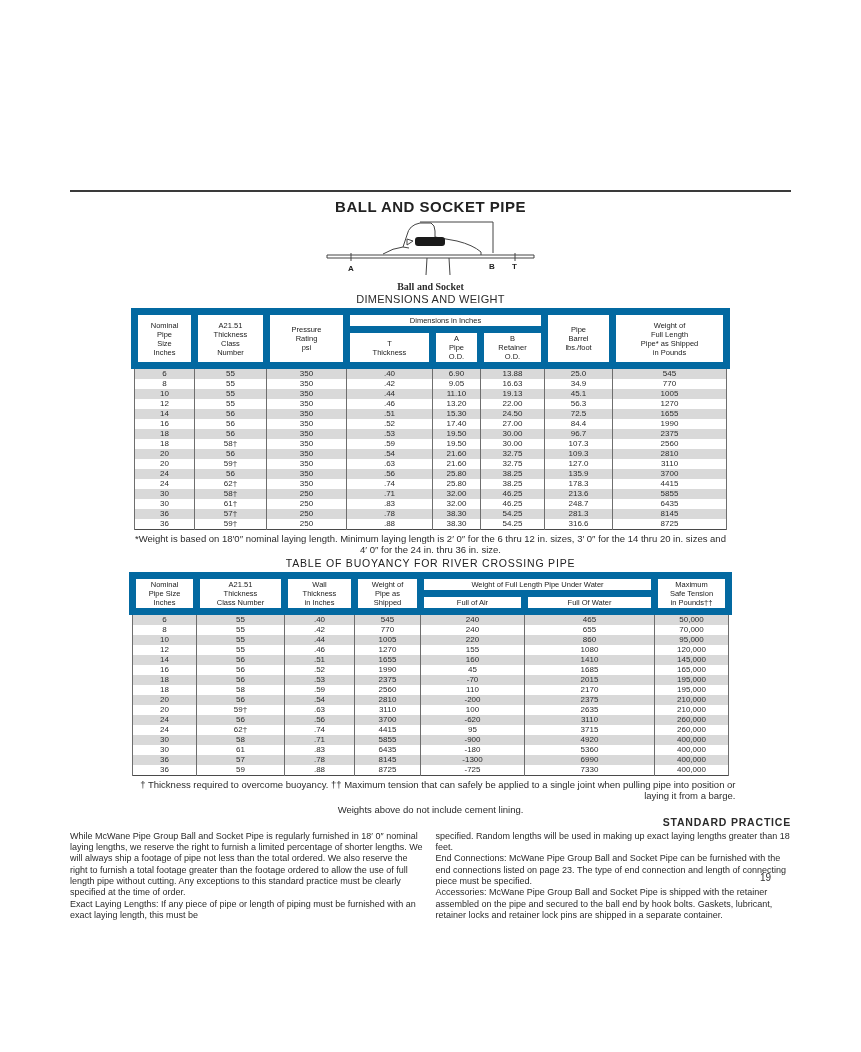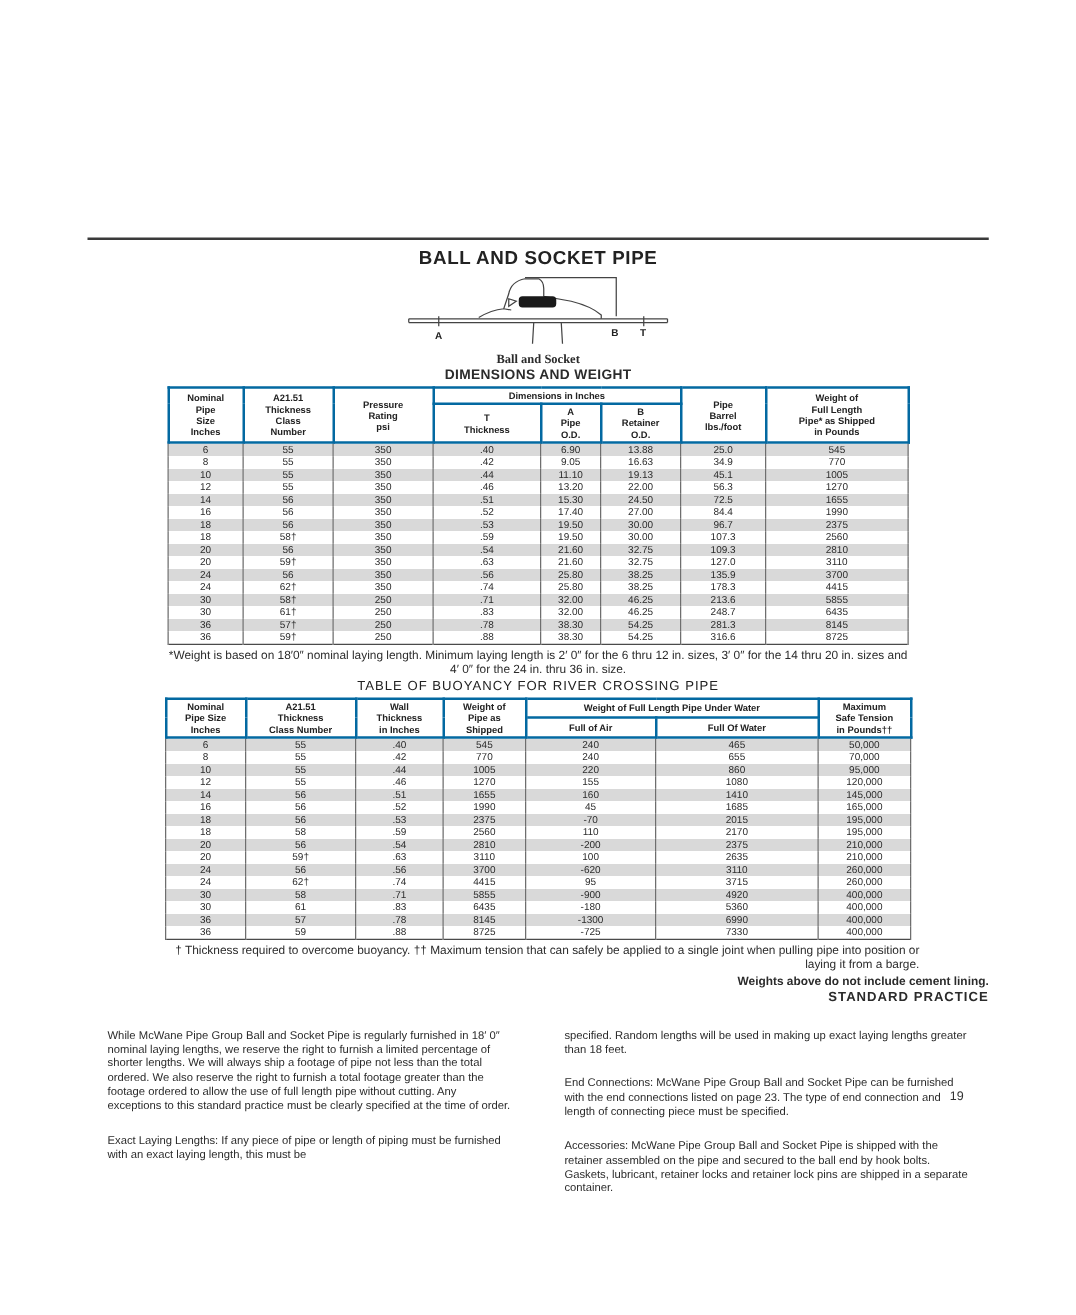--- a/index.html
+++ b/index.html
@@ -4,40 +4,40 @@
 <style>
   html,body{margin:0;padding:0;background:#fff;}
   .page{position:relative;width:861px;height:1052px;background:#fff;overflow:hidden;
         font-family:"Liberation Sans",sans-serif;color:#2b2b2b;}
   .content{padding:0 70px;}
   .top-rule{margin-top:190px;height:2px;background:#3a3a3a;}
   .doc-title{text-align:center;font-weight:bold;font-size:15px;letter-spacing:.5px;
              margin-top:6px;color:#222;}
   .diagram-wrap{text-align:center;margin-top:2px;}
   .cap1{text-align:center;font-weight:bold;font-size:10px;margin-top:-2px;font-family:Liberation Serif, serif;}
-  .cap2{text-align:center;font-weight:bold;font-size:11px;letter-spacing:.3px;margin-top:1px;}
+  .cap2{text-align:center;font-weight:normal;font-size:11px;letter-spacing:.3px;margin-top:1px;}
   table{border-collapse:collapse;table-layout:fixed;margin:3px auto 0;background:#fff;}
   .t1{width:592px;}
   .t2{width:596px;}
-  th{border:2px solid #0369a1;font-size:7.5px;font-weight:bold;line-height:1.2;
+  th{border:7px solid #0369a1;font-size:7.5px;font-weight:normal;line-height:1.2;
      white-space:pre-line;vertical-align:middle;padding:1px 2px;color:#222;}
   td{border-left:1px solid #6e6e6e;border-right:1px solid #6e6e6e;
      font-size:8px;height:10px;line-height:10px;text-align:center;padding:0 2px;
      white-space:nowrap;overflow:hidden;}
   table{border:1px solid #4a4a4a;}
   tbody tr:nth-child(odd) td{background:#d9d9d9;}
   .footnote1{font-size:9.5px;line-height:1.2;margin:3px 0 0 0;width:600px;margin-left:auto;margin-right:auto;text-align:center;}
   .t2-title{text-align:center;font-size:10.5px;letter-spacing:.8px;margin-top:1px;color:#222;}
   .footnote2{font-size:9.5px;line-height:1.2;margin:3px auto 0;width:600px;
              padding-left:10px;text-indent:-10px;text-align:right;}
-  .cement-note{text-align:right;font-weight:bold;font-size:9.5px;margin-top:2px;}
+  .cement-note{text-align:center;font-weight:normal;font-size:9.5px;margin-top:2px;}
   .sp-title{text-align:right;font-weight:bold;font-size:10.5px;letter-spacing:.8px;margin-top:1px;}
   .columns{display:flex;gap:10px;margin-top:3px;}
   .col{width:50%;font-size:9px;line-height:1.26;text-align:left;}
-  .col p{margin:16px;}
+  .col p{margin:0;}
   .page-number{position:absolute;top:872px;right:90px;font-size:10px;color:#333;}
   svg .ln{stroke:#444;stroke-width:1;fill:none;}
 </style>
 </head>
 <body>
 
 <div class="page">
   <div class="content">
     <div class="top-rule"></div>
 

